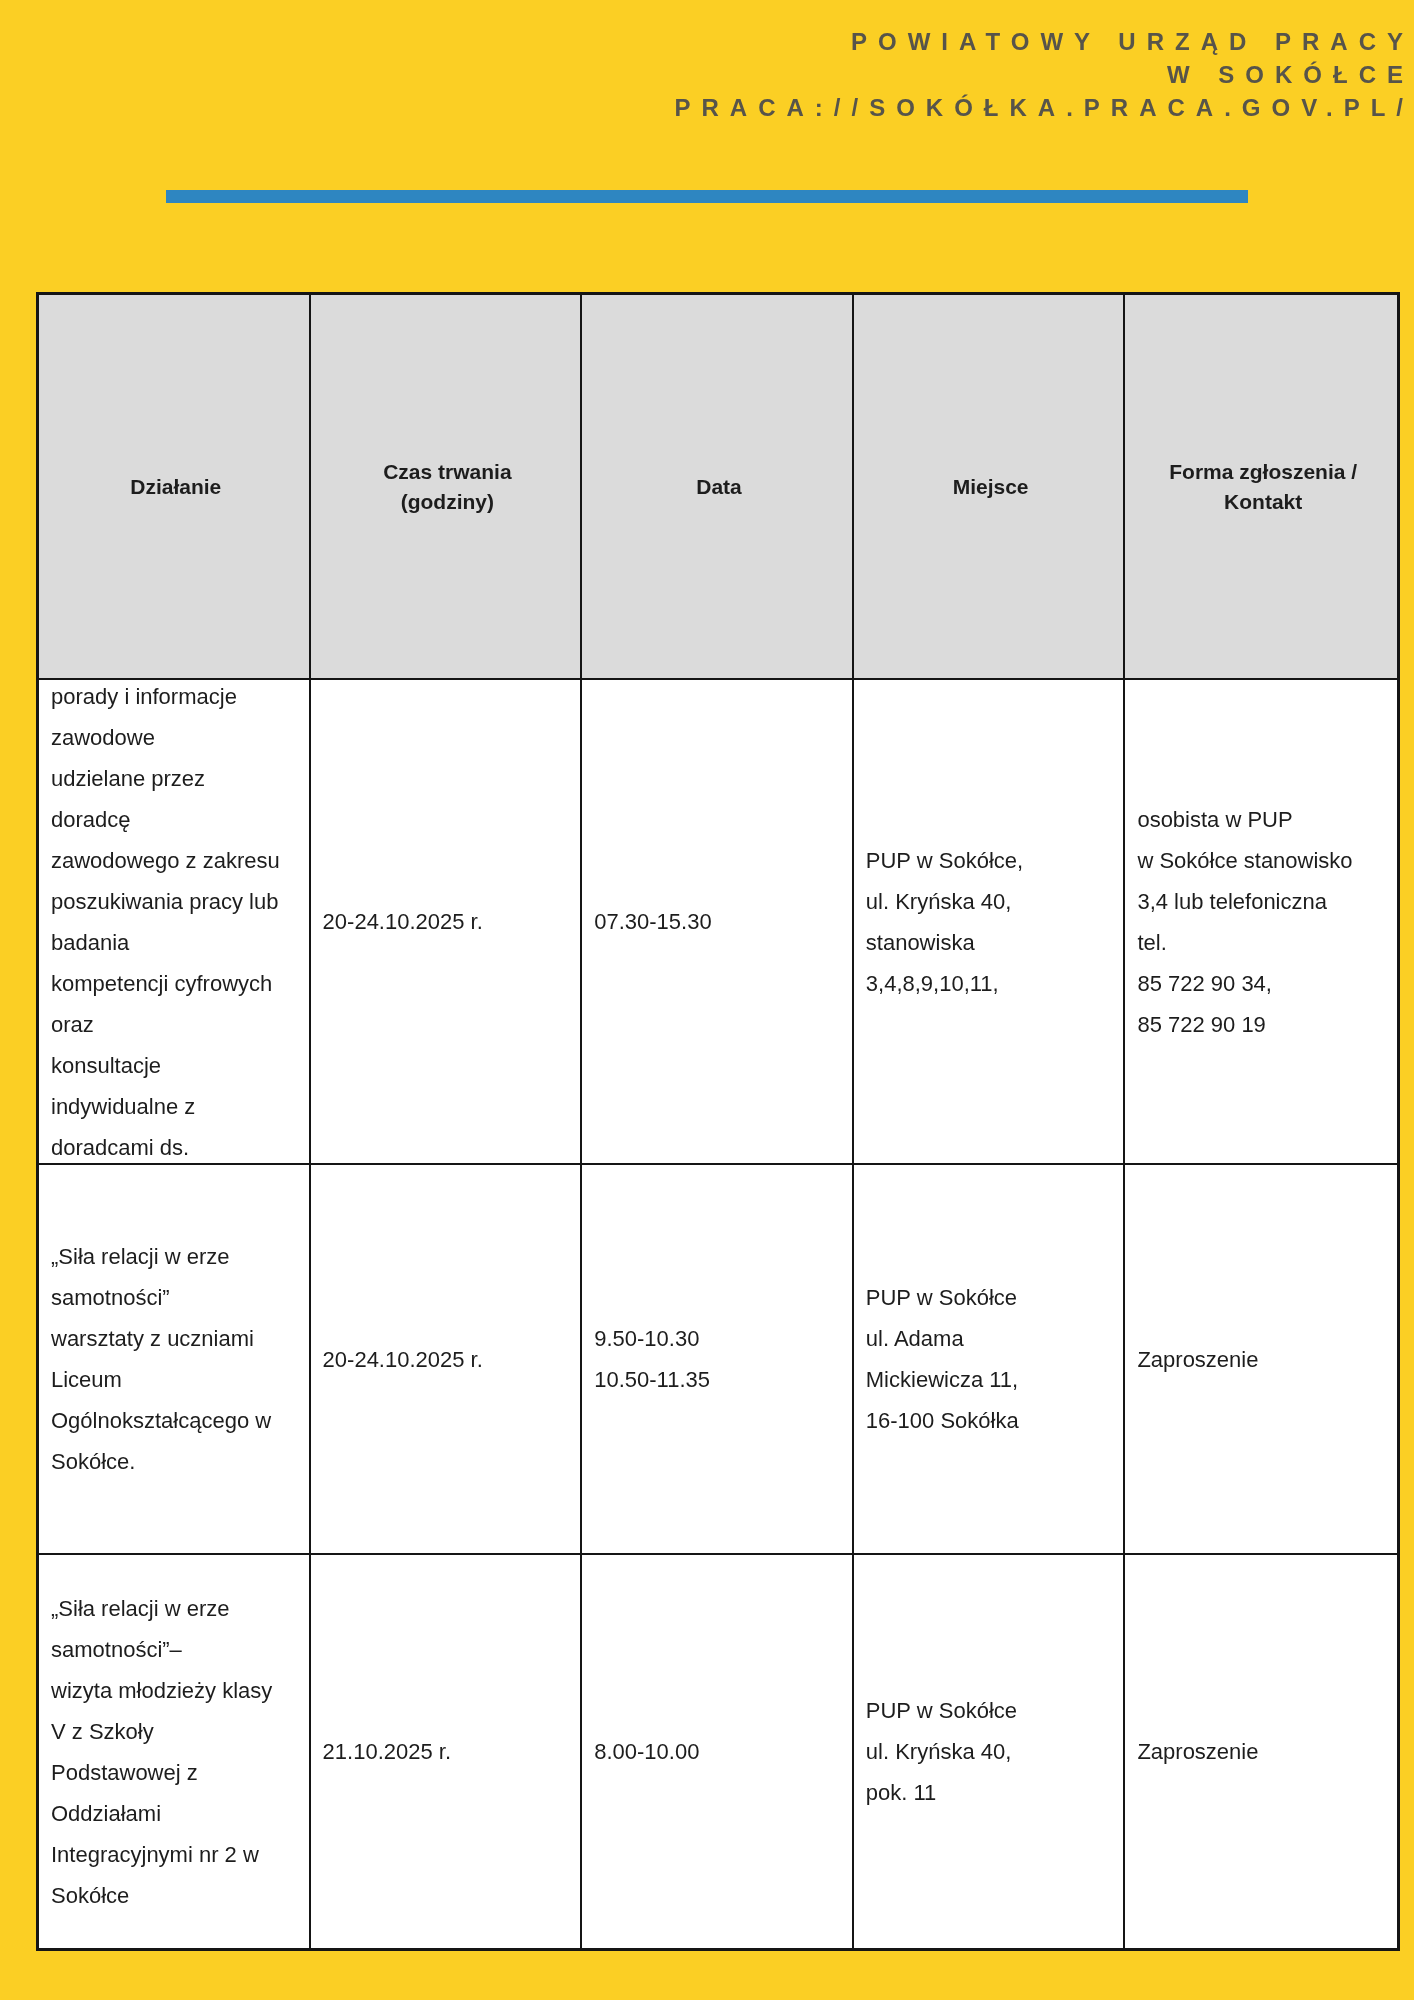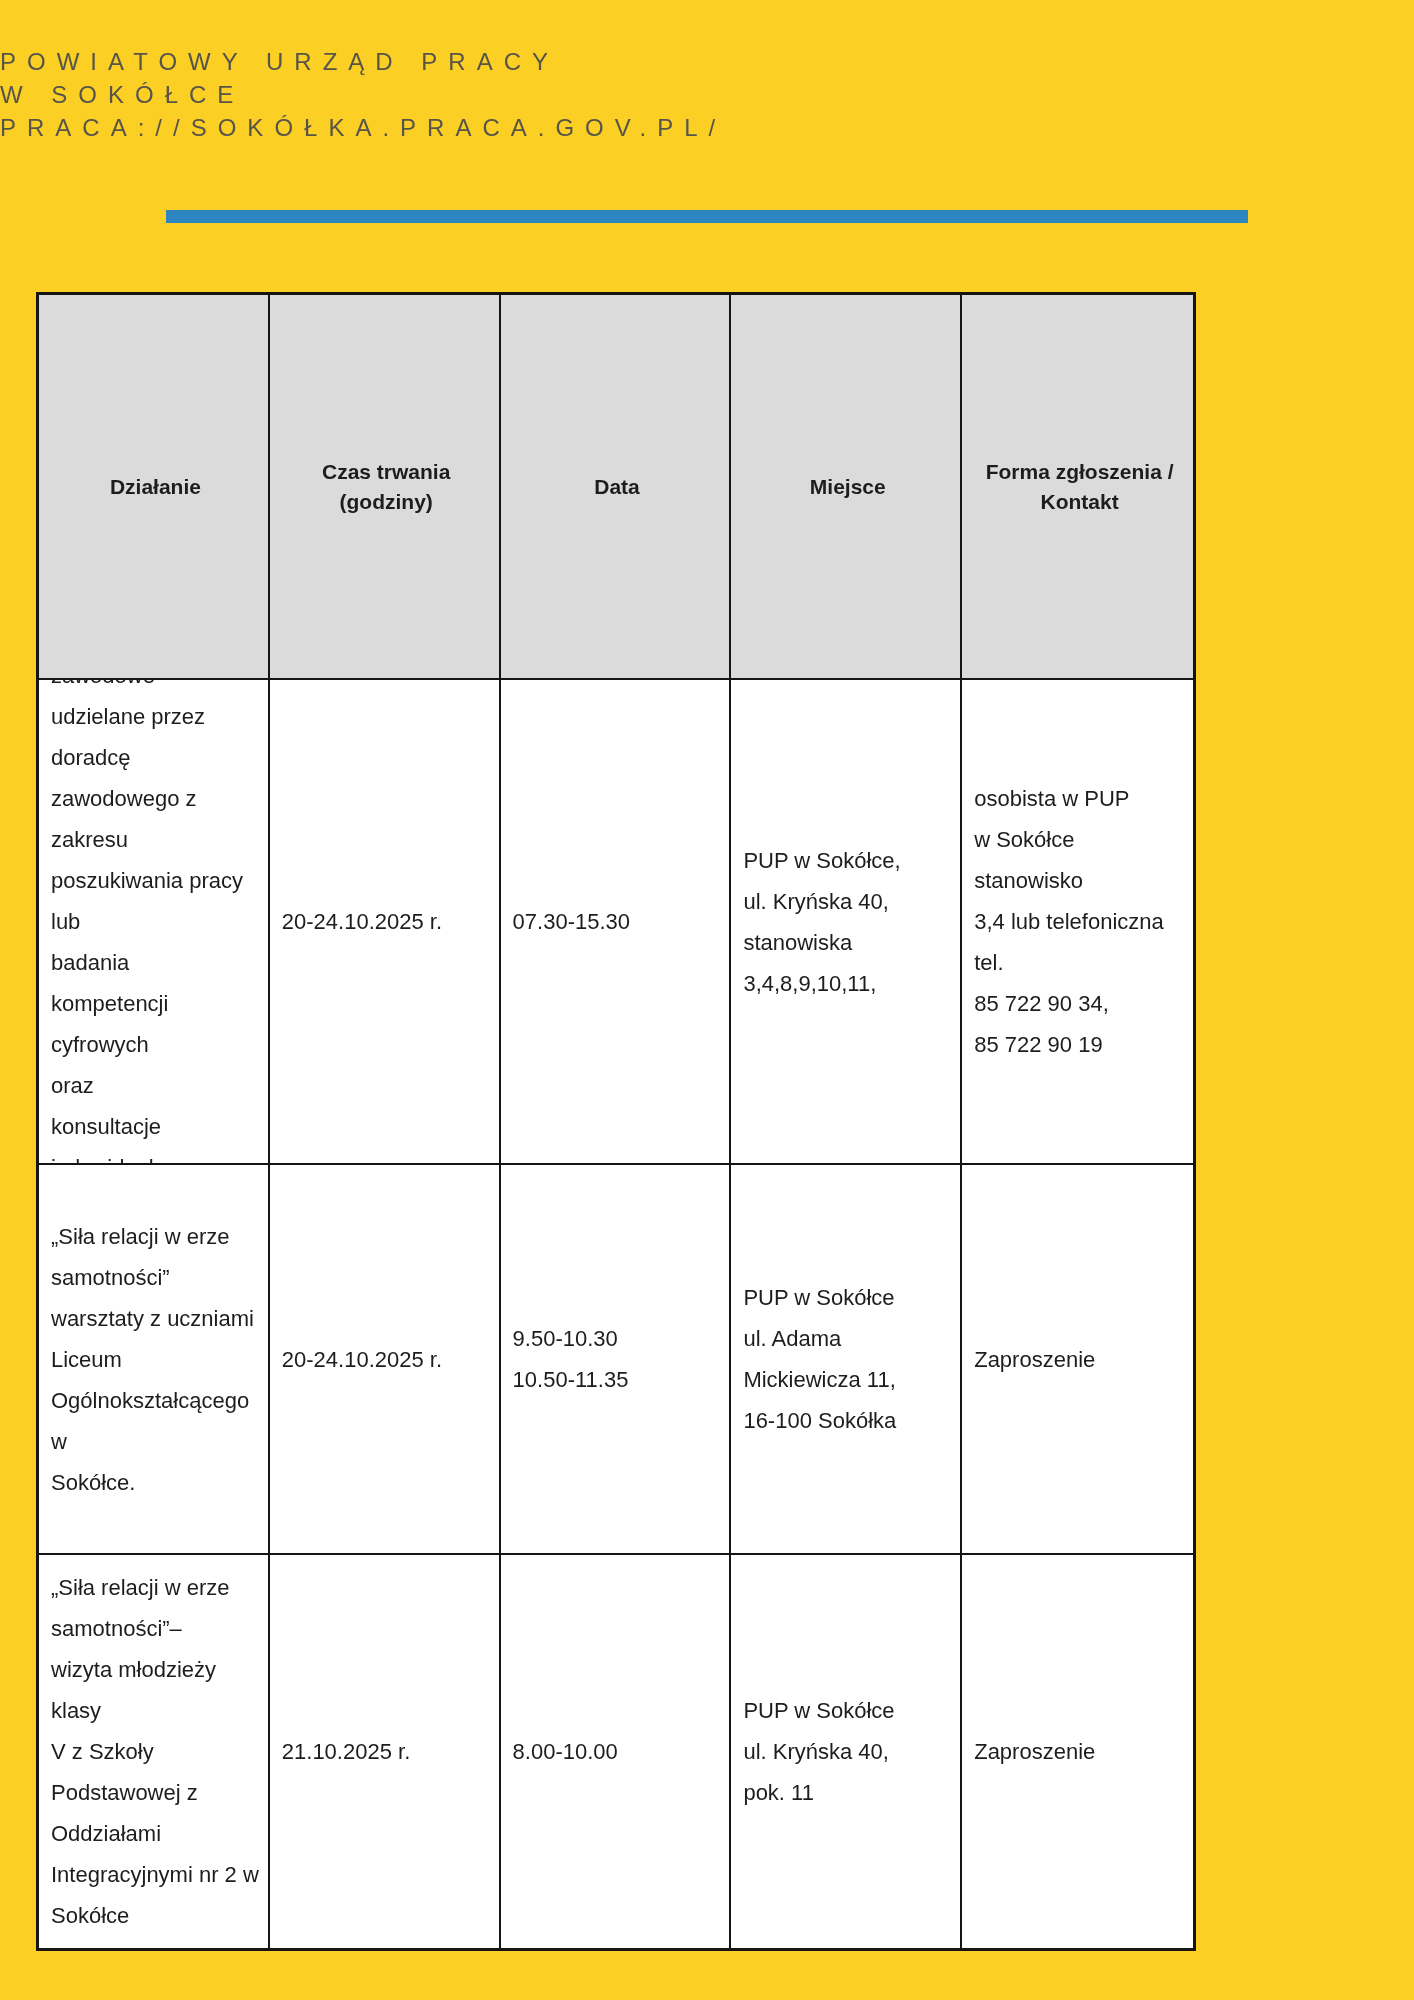--- a/index.html
+++ b/index.html
@@ -5,42 +5,42 @@
   html, body { margin: 0; padding: 0; }
   .page {
     position: relative;
     width: 1414px;
     height: 2000px;
     overflow: hidden;
     background: var(--page_background, #FBCF24);
     font-family: "Liberation Sans", sans-serif;
   }
   .masthead {
-    padding-top: 45px;
-    text-align: left;
+    padding-top: 25px;
+    text-align: right;
     color: var(--masthead_text, #57544A);
-    font-weight: normal;
+    font-weight: bold;
   }
   .masthead-line {
     font-size: 24px;
     line-height: 33px;
     letter-spacing: 11px;
     white-space: nowrap;
   }
   .divider {
     width: 1082px;
     height: 13px;
     margin: 66px auto 0 auto;
     background: var(--divider, #2E86C1);
   }
   .tbl {
     position: absolute;
     left: 36px;
     top: 292px;
-    width: 1160px;
+    width: 1364px;
     height: 1659px;
     box-sizing: border-box;
     background: #ffffff;
     border: 3px solid var(--table_border, #151515);
     display: grid;
     grid-template-columns: repeat(5, 1fr);
     grid-template-rows: 385px 485px 390px auto;
   }
   .cell {
     box-sizing: border-box;

